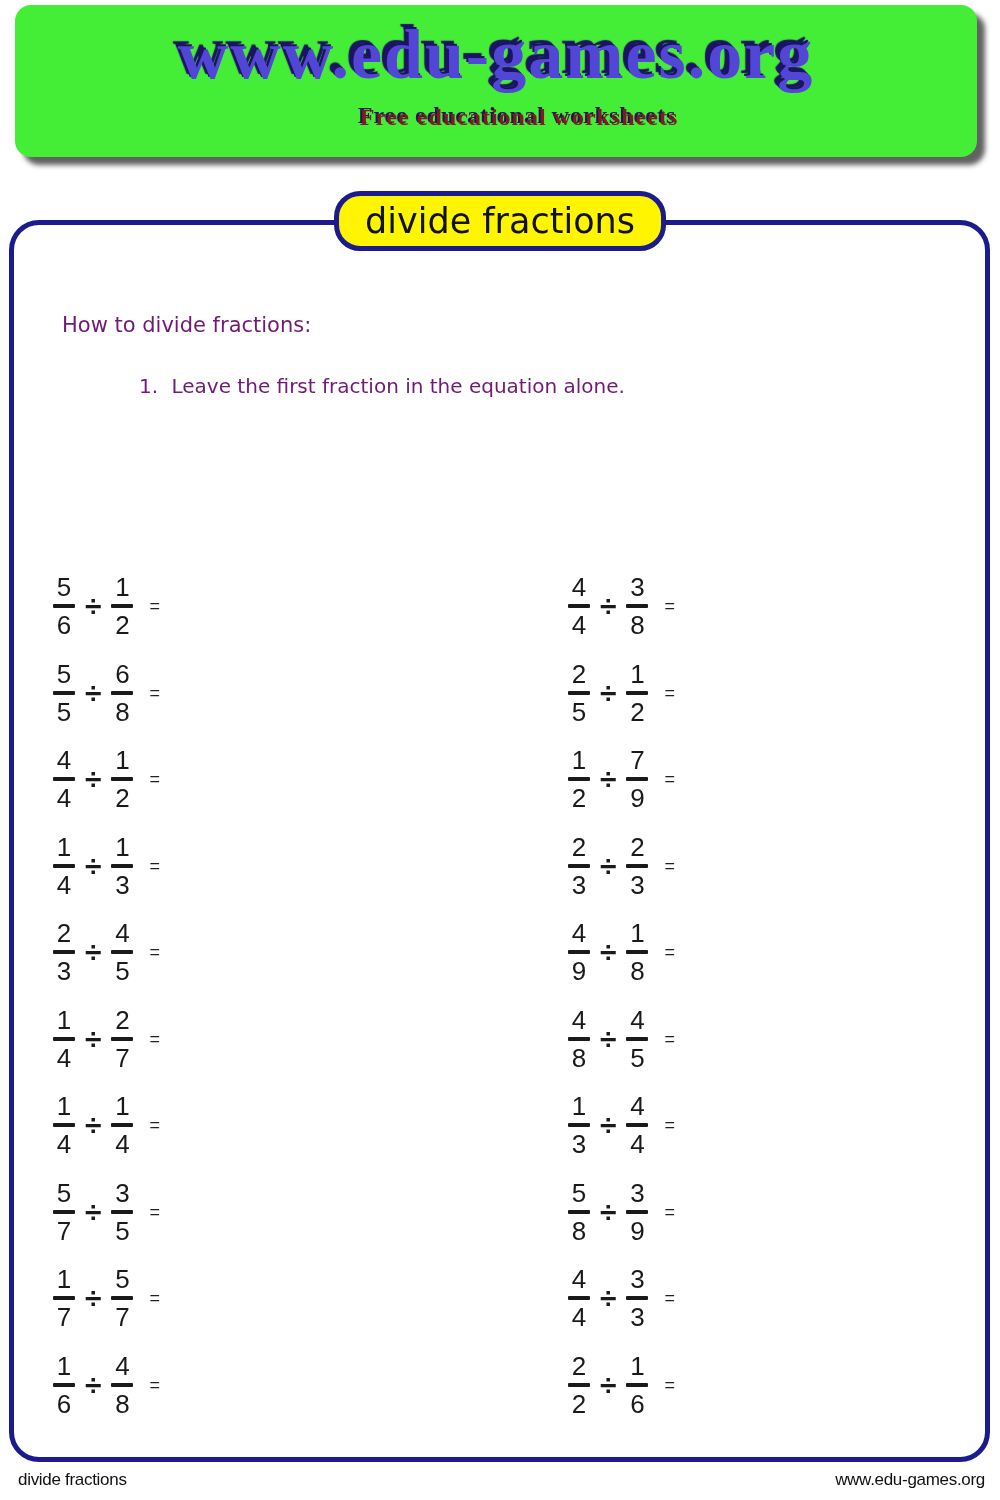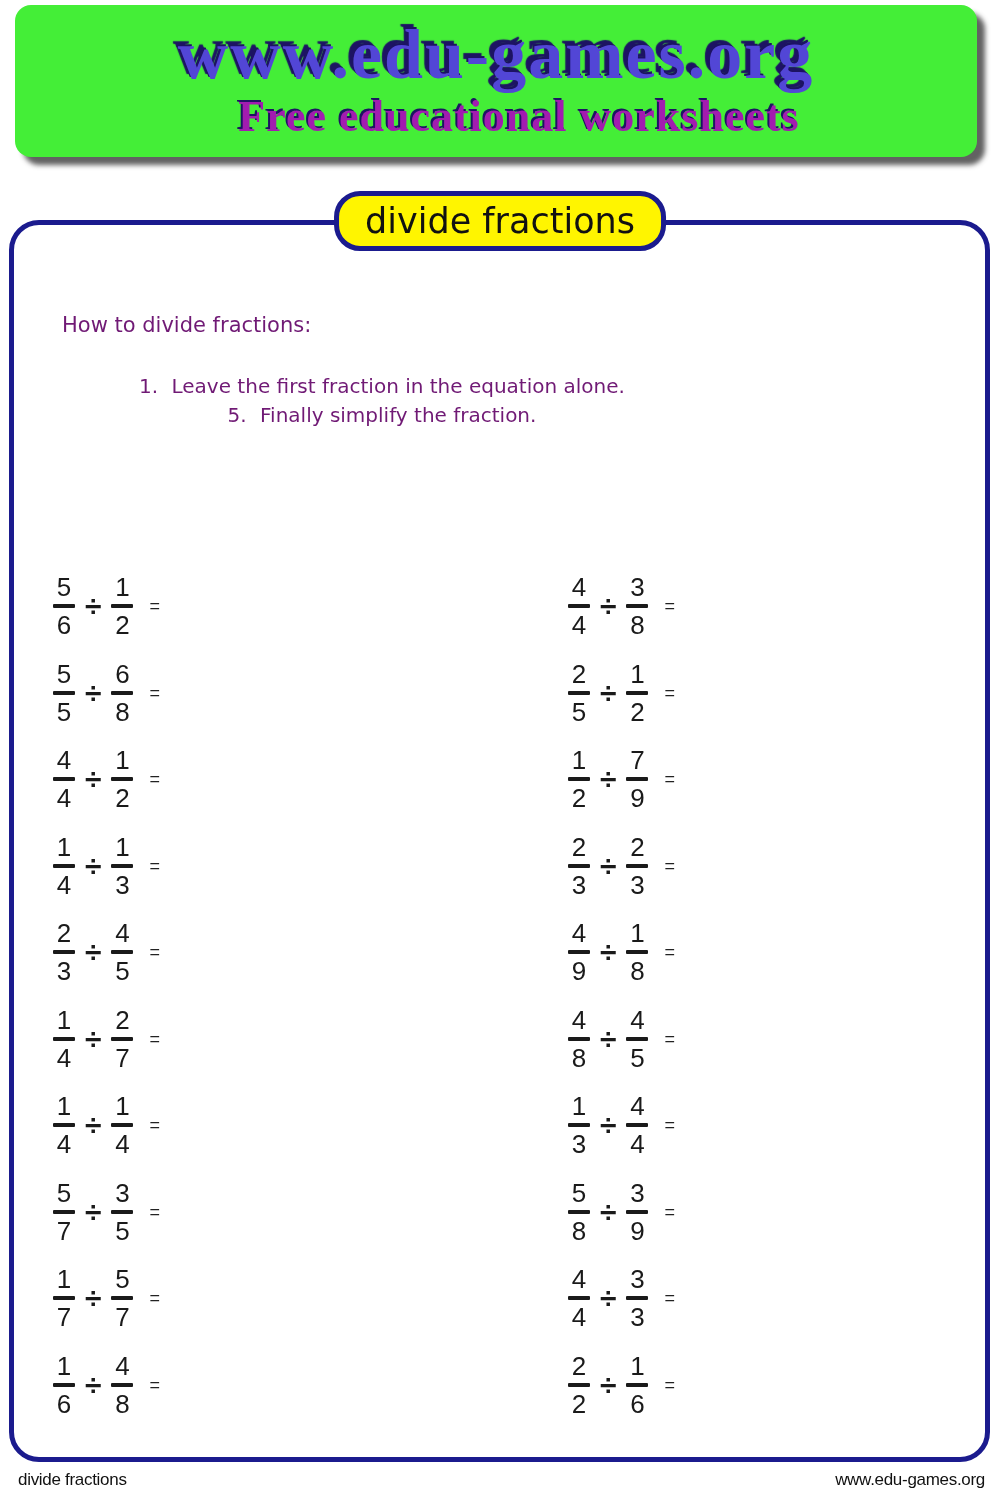--- a/index.html
+++ b/index.html
@@ -16,22 +16,22 @@
   .banner-title {
     margin-top:12px;
     font-family:"Liberation Serif", serif; font-weight:bold;
     font-size:70px; line-height:76px; letter-spacing:2px;
     color:#5246d6;
     text-shadow:-5px -5px 1px #1d1363, -2px -2px 0 #1d1363;
   }
   .banner-subtitle {
     margin-top:6px;
     font-family:"Liberation Serif", serif; font-weight:bold;
-    font-size:44px; line-height:36px; letter-spacing:1px;
-    color:#a21caf;
+    font-size:24px; line-height:36px; letter-spacing:1px;
+    color:#7f1d1d;
     text-shadow:-2px -2px 0 #1d1363;
     margin-left:46px;
   }
 
   
   .title-bubble {
     position:absolute; left:50%; top:191px; transform:translateX(-50%);
     background:#fff500; border:5px solid #1b1b8e; border-radius:26px;
     padding:2px 26px; z-index:3;
     font-size:35px; line-height:46px; color:#111; white-space:nowrap;
@@ -87,23 +87,20 @@
 <div class="instructions">
   <div class="instructions-heading">How to divide fractions:</div>
   <ol class="steps">
   <li class="step">
     <span class="step-num">1. </span><span class="step-text">Leave the first fraction in the equation alone.</span>
   </li>
 
 
 
 
-  <li class="step">
-    <span class="step-num">5. </span><span class="step-text">Finally simplify the fraction.</span>
-  </li>
 </ol>
 </div>
 
 <div class="problems-col problems-col-left">
   <div class="problem">
     <span class="frac">
       <span class="frac-num">5</span>
       <span class="frac-bar"></span>
       <span class="frac-den">6</span>
     </span>

